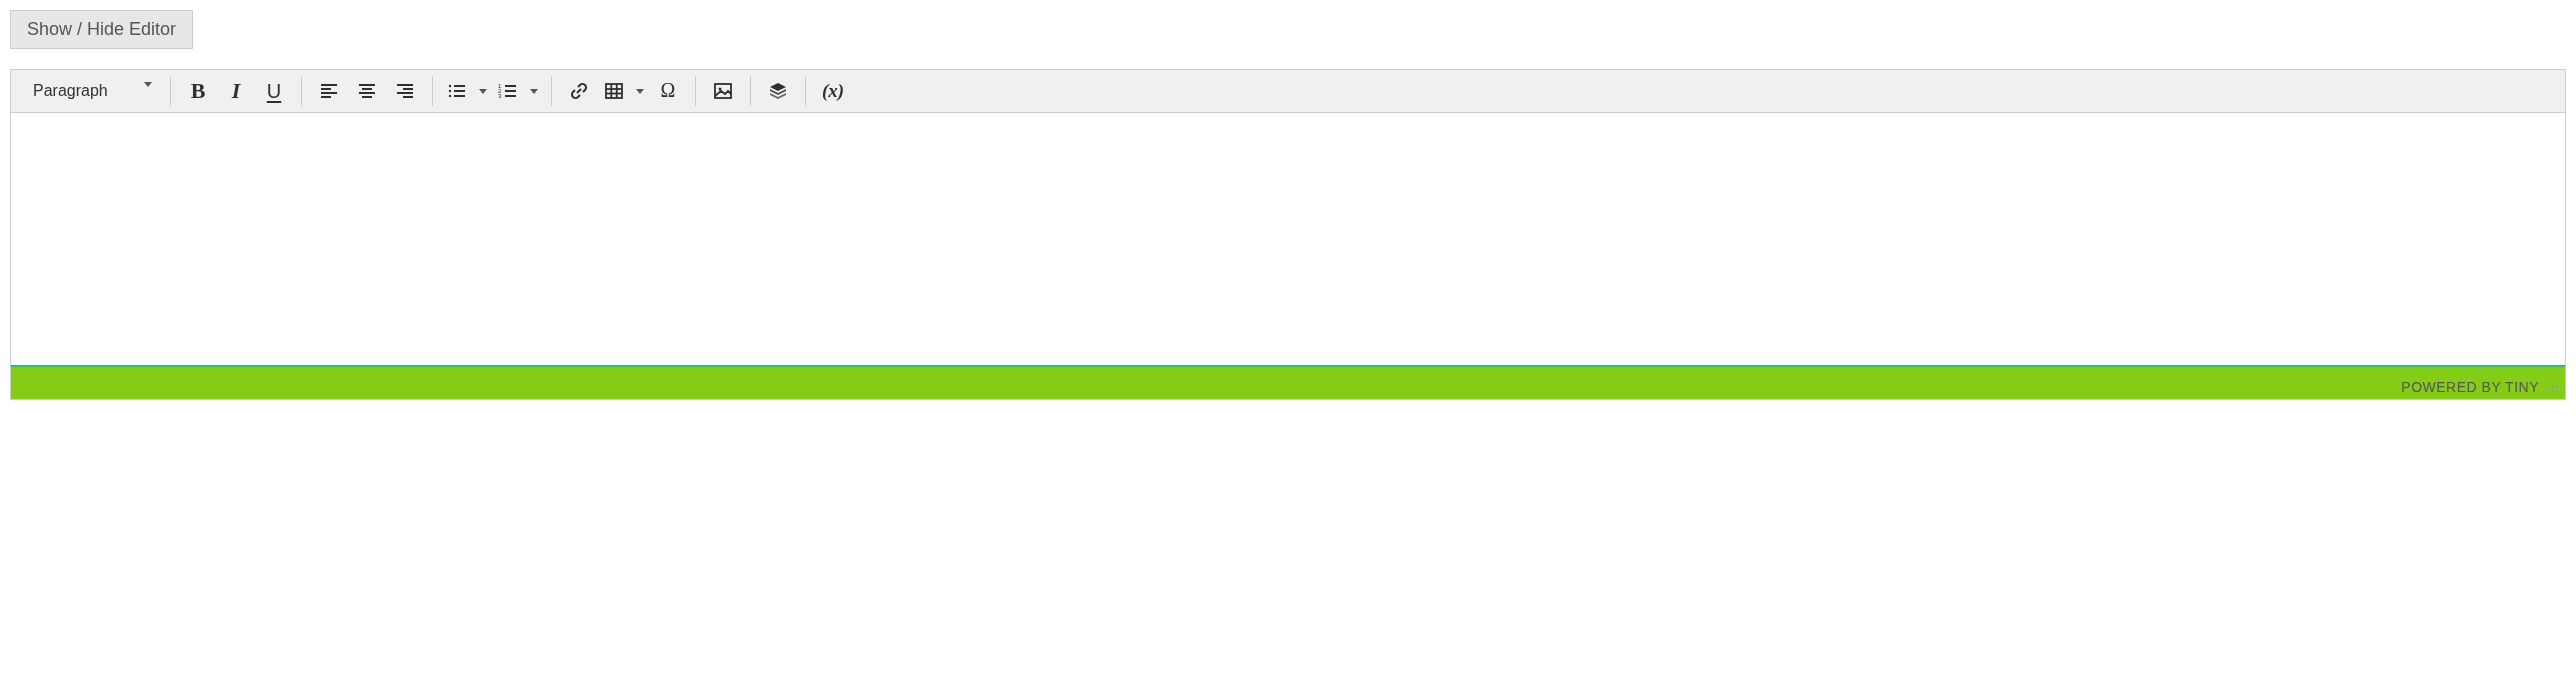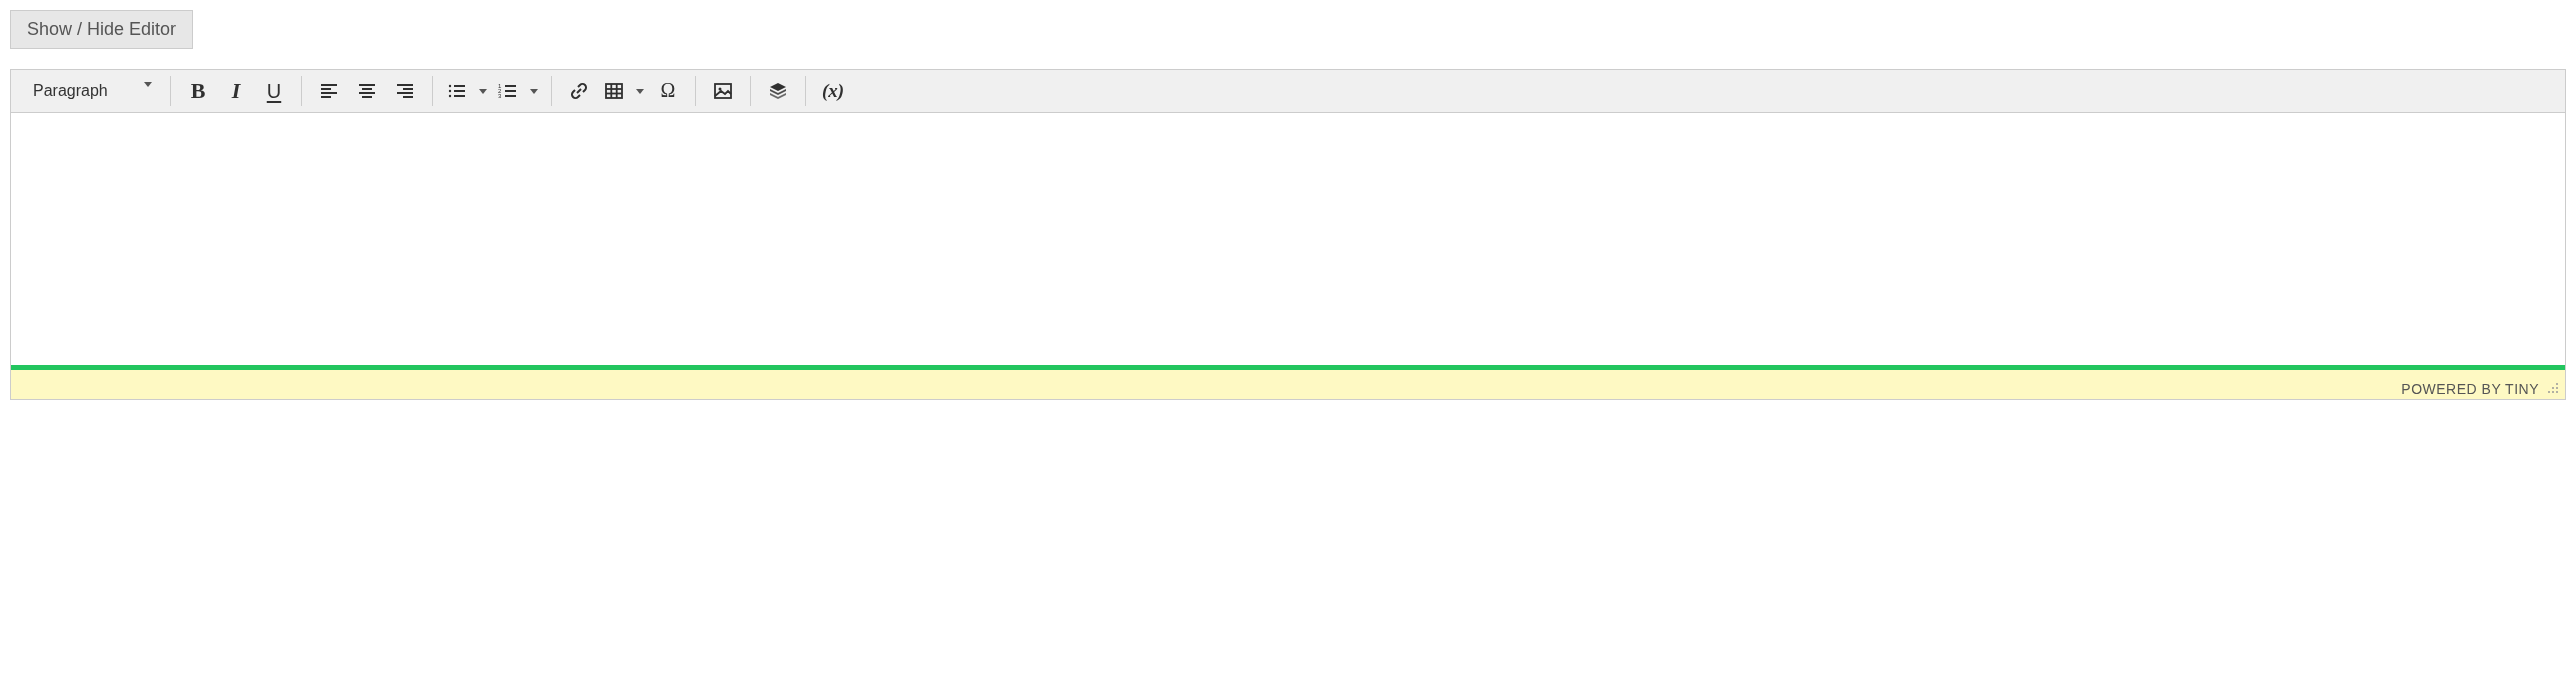--- a/index.html
+++ b/index.html
@@ -79,22 +79,22 @@
   .content-area {
     background: #fff;
     height: 252px;
     outline: none;
     padding: 8px;
   }
   .statusbar {
     display: flex;
     justify-content: flex-end;
     align-items: center;
-    background: #fef9c3;
-    border-top: 5px solid #22c55e;
+    background: #84cc16;
+    border-top: 2px solid #22c55e;
     height: 34px;
     padding: 8px 6px 0 10px;
     font-size: 14px;
     color: #555;
     letter-spacing: 0.5px;
   }
   .resize-handle {
     margin-left: 6px;
     cursor: nwse-resize;
     color: #999;

